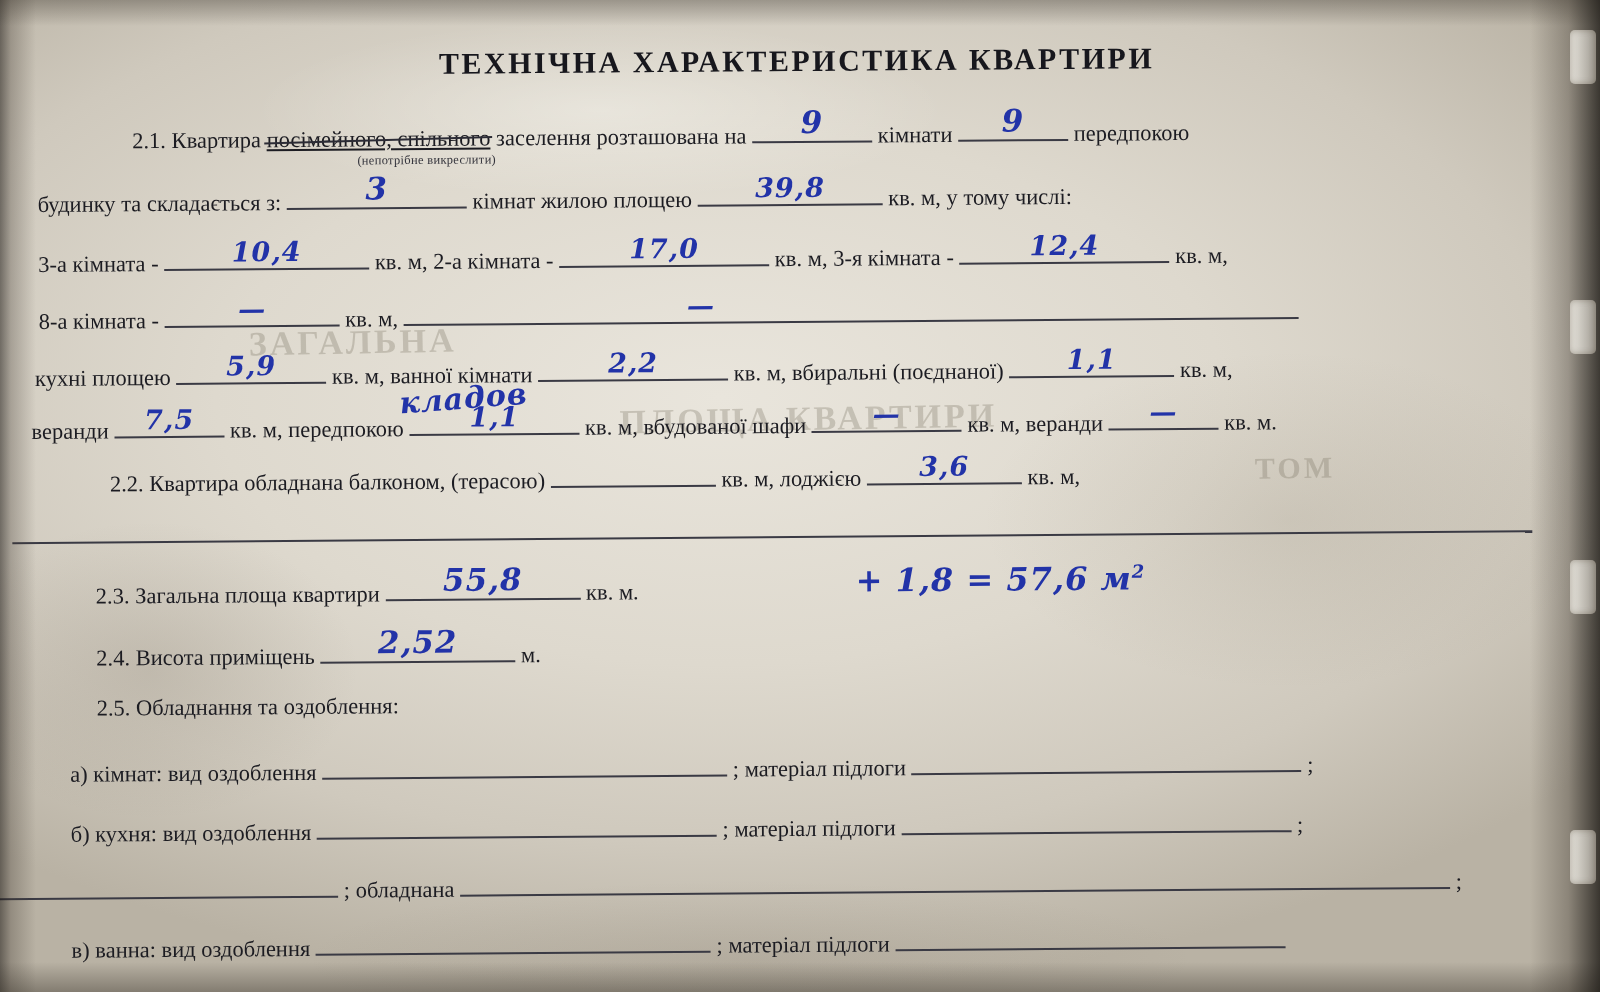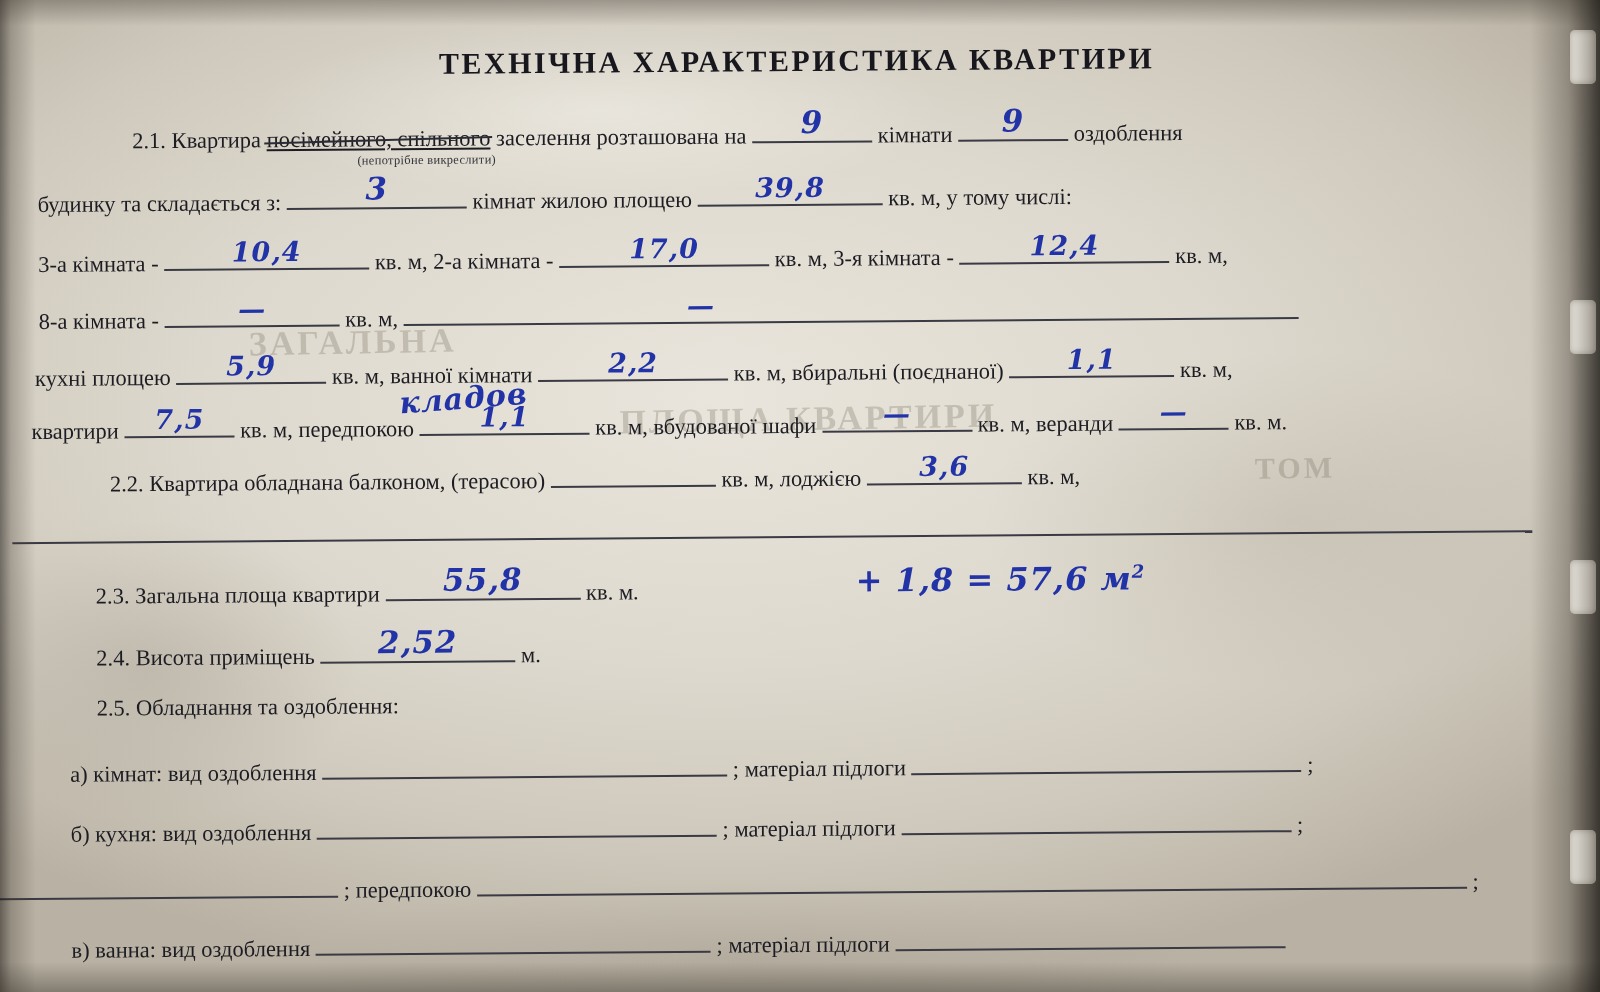--- a/index.html
+++ b/index.html
@@ -171,21 +171,21 @@
       <span>2.1. Квартира</span>
       <span class="strike">посімейного, спільного</span>
       <span>заселення розташована на</span>
       <span class="fill" style="width:120px;">
         <span class="hw big">9</span>
       </span>
       <span>кімнати</span>
       <span class="fill" style="width:110px;">
         <span class="hw big">9</span>
       </span>
-      <span>оздоблення</span>
+      <span>передпокою</span>
     </div>
     <div class="tiny" style="left:360px; top:150px;">(непотрібне викреслити)</div>
 
     <div class="line" style="left:40px; top:178px;">
       <span>будинку та складається з:</span>
       <span class="fill" style="width:180px;">
         <span class="hw big">3</span>
       </span>
       <span>кімнат жилою площею</span>
       <span class="fill" style="width:185px;">
@@ -231,21 +231,21 @@
         <span class="hw">2,2</span>
       </span>
       <span>кв. м, вбиральні (поєднаної)</span>
       <span class="fill" style="width:165px;">
         <span class="hw">1,1</span>
       </span>
       <span>кв. м,</span>
     </div>
 
     <div class="line" style="left:32px; top:405px;">
-      <span>квартири</span>
+      <span>веранди</span>
       <span class="fill" style="width:110px;">
         <span class="hw">7,5</span>
       </span>
       <span>кв. м, передпокою</span>
       <span class="fill" style="width:170px;">
         <span class="hw">1,1</span>
       </span>
       <span>кв. м, вбудованої шафи</span>
       <span class="fill" style="width:150px;">
         <span class="hw">—</span>
@@ -312,21 +312,21 @@
       <span class="fill" style="width:390px;">
         <span class="hw"></span>
       </span>
       <span>;</span>
     </div>
 
     <div class="line" style="left:-10px; top:866px;">
       <span class="fill" style="width:345px;">
         <span class="hw"></span>
       </span>
-      <span>; передпокою</span>
+      <span>; обладнана</span>
       <span class="fill" style="width:990px;">
         <span class="hw"></span>
       </span>
       <span>;</span>
     </div>
 
     <div class="line" style="left:68px; top:924px;">
       <span>в) ванна: вид оздоблення</span>
       <span class="fill" style="width:395px;">
         <span class="hw"></span>

